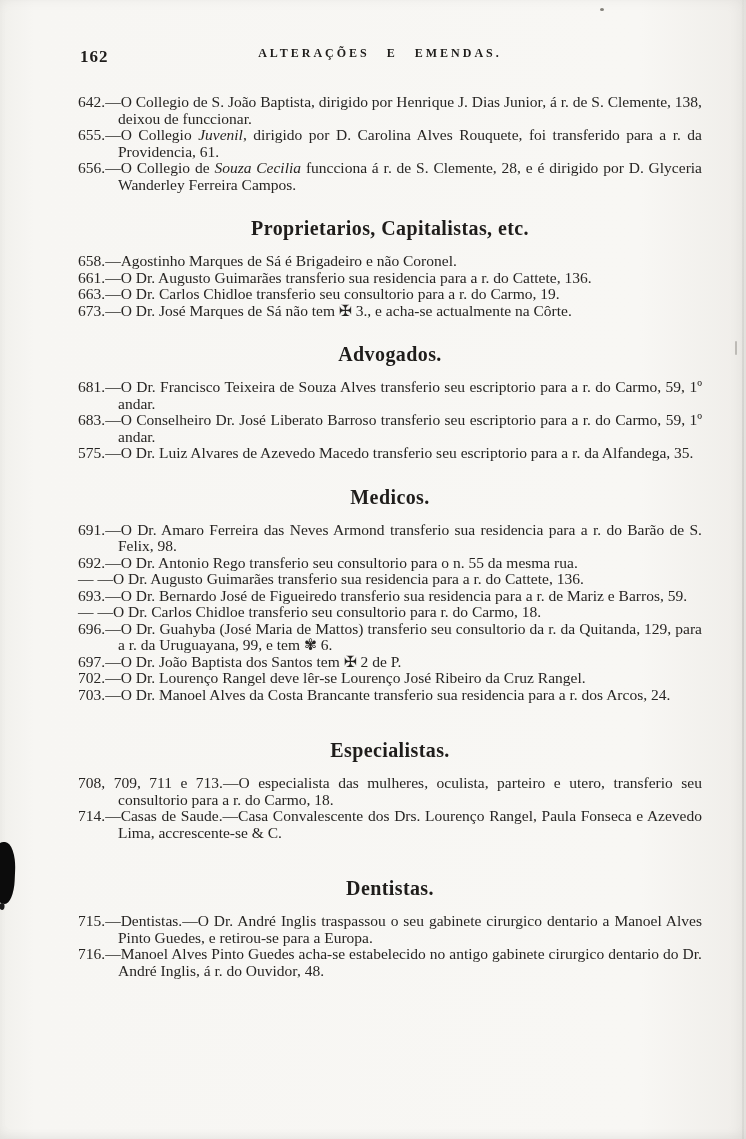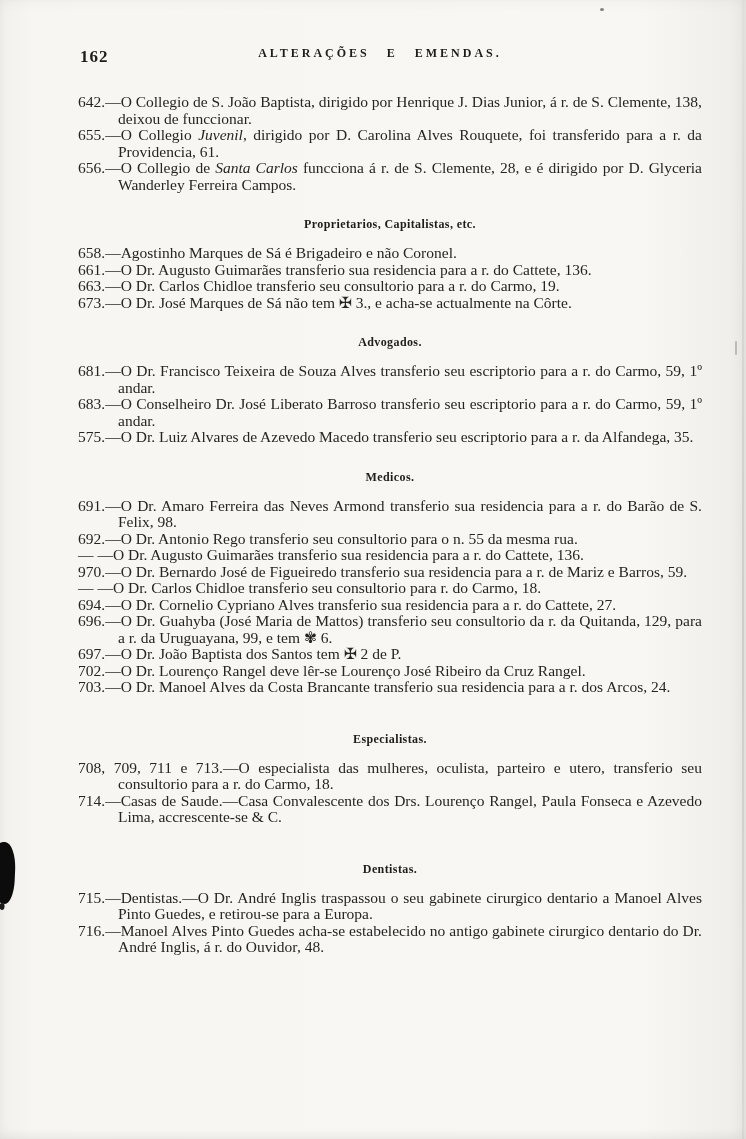--- a/index.html
+++ b/index.html
@@ -32,21 +32,21 @@
   #content { margin-left: 20px; }
   .entry {
     margin: 0;
     padding-left: 40px; text-indent: -40px;
     font-size: 15.5px; line-height: 16.5px;
     text-align: justify;
   }
   .entry .num { font-variant-numeric: lining-nums; }
   .section-heading {
     text-align: center; font-weight: bold;
-    font-size: 12px; letter-spacing: 0.4px;
+    font-size: 20px; letter-spacing: 0.4px;
     margin: 24px 0 13px; color: #1f1d1b;
   }
   
   #content h2:nth-of-type(4), #content h2:nth-of-type(5) { margin-top: 36px; }
   .ink-blob {
     position: absolute; left: -4px; top: 842px;
     width: 19px; height: 62px; background: #0c0c0c;
     border-radius: 55% 95% 75% 85% / 18% 72% 62% 28%;
     transform: rotate(2.5deg);
   }
@@ -70,37 +70,36 @@
   <div class="speck speck-right"></div>
 
   <div class="header">
     <span class="pagenum">162</span>
     <h1 class="title">ALTERAÇÕES E EMENDAS.</h1>
   </div>
 
   <div id="content">
       <p class="entry"><span class="num">642.</span><span class="txt">—O Collegio de S. João Baptista, dirigido por Henrique J. Dias Junior, á r. de S. Clemente, 138, deixou de funccionar.</span></p>
       <p class="entry"><span class="num">655.</span><span class="txt">—O Collegio <i>Juvenil</i>, dirigido por D. Carolina Alves Rouquete, foi transferido para a r. da Providencia, 61.</span></p>
-      <p class="entry"><span class="num">656.</span><span class="txt">—O Collegio de <i>Santa Carlos</i> funcciona á r. de S. Clemente, 28, e é dirigido por D. Glyceria Wanderley Ferreira Campos.</span></p>
+      <p class="entry"><span class="num">656.</span><span class="txt">—O Collegio de <i>Souza Cecilia</i> funcciona á r. de S. Clemente, 28, e é dirigido por D. Glyceria Wanderley Ferreira Campos.</span></p>
       <h2 class="section-heading">Proprietarios, Capitalistas, etc.</h2>
       <p class="entry"><span class="num">658.</span><span class="txt">—Agostinho Marques de Sá é Brigadeiro e não Coronel.</span></p>
       <p class="entry"><span class="num">661.</span><span class="txt">—O Dr. Augusto Guimarães transferio sua residencia para a r. do Cattete, 136.</span></p>
       <p class="entry"><span class="num">663.</span><span class="txt">—O Dr. Carlos Chidloe transferio seu consultorio para a r. do Carmo, 19.</span></p>
       <p class="entry"><span class="num">673.</span><span class="txt">—O Dr. José Marques de Sá não tem ✠ 3., e acha-se actualmente na Côrte.</span></p>
       <h2 class="section-heading">Advogados.</h2>
       <p class="entry"><span class="num">681.</span><span class="txt">—O Dr. Francisco Teixeira de Souza Alves transferio seu escriptorio para a r. do Carmo, 59, 1º andar.</span></p>
       <p class="entry"><span class="num">683.</span><span class="txt">—O Conselheiro Dr. José Liberato Barroso transferio seu escriptorio para a r. do Carmo, 59, 1º andar.</span></p>
       <p class="entry"><span class="num">575.</span><span class="txt">—O Dr. Luiz Alvares de Azevedo Macedo transferio seu escriptorio para a r. da Alfandega, 35.</span></p>
       <h2 class="section-heading">Medicos.</h2>
       <p class="entry"><span class="num">691.</span><span class="txt">—O Dr. Amaro Ferreira das Neves Armond transferio sua residencia para a r. do Barão de S. Felix, 98.</span></p>
       <p class="entry"><span class="num">692.</span><span class="txt">—O Dr. Antonio Rego transferio seu consultorio para o n. 55 da mesma rua.</span></p>
       <p class="entry"><span class="num">—</span><span class="txt"> —O Dr. Augusto Guimarães transferio sua residencia para a r. do Cattete, 136.</span></p>
-      <p class="entry"><span class="num">970.</span><span class="txt">—O Dr. Bernardo José de Figueiredo transferio sua residencia para a r. de Mariz e Barros, 59.</span></p>
+      <p class="entry"><span class="num">693.</span><span class="txt">—O Dr. Bernardo José de Figueiredo transferio sua residencia para a r. de Mariz e Barros, 59.</span></p>
       <p class="entry"><span class="num">—</span><span class="txt"> —O Dr. Carlos Chidloe transferio seu consultorio para r. do Carmo, 18.</span></p>
-      <p class="entry"><span class="num">694.</span><span class="txt">—O Dr. Cornelio Cypriano Alves transferio sua residencia para a r. do Cattete, 27.</span></p>
       <p class="entry"><span class="num">696.</span><span class="txt">—O Dr. Guahyba (José Maria de Mattos) transferio seu consultorio da r. da Quitanda, 129, para a r. da Uruguayana, 99, e tem ✾ 6.</span></p>
       <p class="entry"><span class="num">697.</span><span class="txt">—O Dr. João Baptista dos Santos tem ✠ 2 de P.</span></p>
       <p class="entry"><span class="num">702.</span><span class="txt">—O Dr. Lourenço Rangel deve lêr-se Lourenço José Ribeiro da Cruz Rangel.</span></p>
       <p class="entry"><span class="num">703.</span><span class="txt">—O Dr. Manoel Alves da Costa Brancante transferio sua residencia para a r. dos Arcos, 24.</span></p>
       <h2 class="section-heading">Especialistas.</h2>
       <p class="entry"><span class="num">708, 709, 711 e 713.</span><span class="txt">—O especialista das mulheres, oculista, parteiro e utero, transferio seu consultorio para a r. do Carmo, 18.</span></p>
       <p class="entry"><span class="num">714.</span><span class="txt">—Casas de Saude.—Casa Convalescente dos Drs. Lourenço Rangel, Paula Fonseca e Azevedo Lima, accrescente-se &amp; C.</span></p>
       <h2 class="section-heading">Dentistas.</h2>
       <p class="entry"><span class="num">715.</span><span class="txt">—Dentistas.—O Dr. André Inglis traspassou o seu gabinete cirurgico dentario a Manoel Alves Pinto Guedes, e retirou-se para a Europa.</span></p>
       <p class="entry"><span class="num">716.</span><span class="txt">—Manoel Alves Pinto Guedes acha-se estabelecido no antigo gabinete cirurgico dentario do Dr. André Inglis, á r. do Ouvidor, 48.</span></p>

